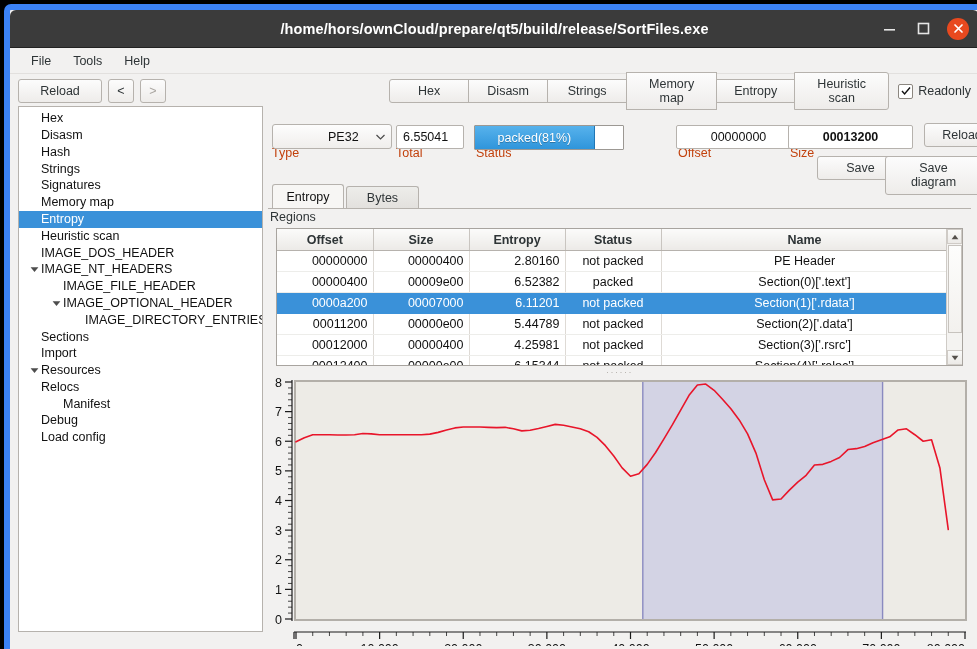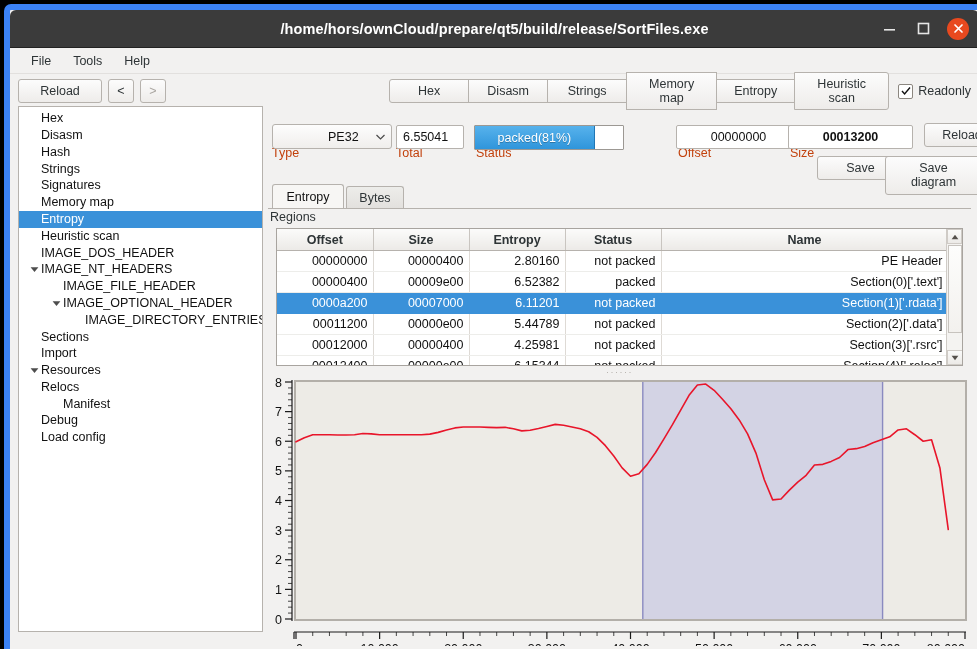--- a/index.html
+++ b/index.html
@@ -117,21 +117,21 @@
     border-right:1px solid #c9c5c0;border-bottom:1px solid #b6b2ad;
     font-size:12.5px;color:#2e3436;font-weight:bold;height:21px;padding:0;
     text-align:center;font-family:"Liberation Sans",sans-serif;
   }
   table.grid td{
     height:20px;padding:0 5px;border-right:1px solid #dedad5;border-bottom:1px solid #ededea;
     color:#111;font-family:"Liberation Sans",sans-serif;font-size:12.5px;white-space:nowrap;overflow:hidden;
   }
   tr.rowsel td{background:#3a91d9;color:#fff;border-right-color:#3a91d9;border-bottom-color:#3a91d9;}
   td.num{text-align:right;}
-  td.lft{text-align:right;}
+  td.lft{text-align:center;}
   .vscroll{
     position:absolute;right:0;top:0;width:16px;height:136px;
     background:#f4f3f1;border-left:1px solid #cfcbc6;box-sizing:border-box;
   }
   .sbbtn{height:15px;display:flex;align-items:center;justify-content:center;
          background:linear-gradient(#fafaf9,#eceae7);border:1px solid #cfcbc6;box-sizing:border-box;cursor:pointer;}
   .sbthumb{position:absolute;left:1px;width:14px;background:linear-gradient(#fdfdfc,#f3f1ee);
            border:1px solid #c7c3be;box-sizing:border-box;cursor:pointer;}
   
   .splitter{
@@ -330,21 +330,21 @@
         <div class="fl" style="left:522px;top:0px;">Size</div>
         <div class="inp" style="left:520px;top:19px;width:125px;justify-content:center;font-weight:bold;">00013200</div>
 
         <button class="btn sidebtn" style="left:656px;top:17px;width:76px;">Reload</button>
         <button class="btn sidebtn" style="left:527px;top:50px;width:87px;margin-left:22px;">Save</button>
         <button class="btn sidebtn" style="left:617px;top:50px;width:97px;">Save diagram</button>
       </div>
 
       <div class="tabsbar">
         <div class="tab active" style="left:4px;width:72px;">Entropy</div>
-        <div class="tab" style="left:78px;width:58px;top:2px;height:23px;">Bytes</div>
+        <div class="tab" style="left:78px;width:73px;top:2px;height:23px;">Bytes</div>
       </div>
       <div class="tabline"></div>
       <div class="regions-lbl">Regions</div>
 
       <div class="tablebox">
         <table class="grid">
           <colgroup>
             <col style="width:96px">
                 <col style="width:96px">
                 <col style="width:96px">

